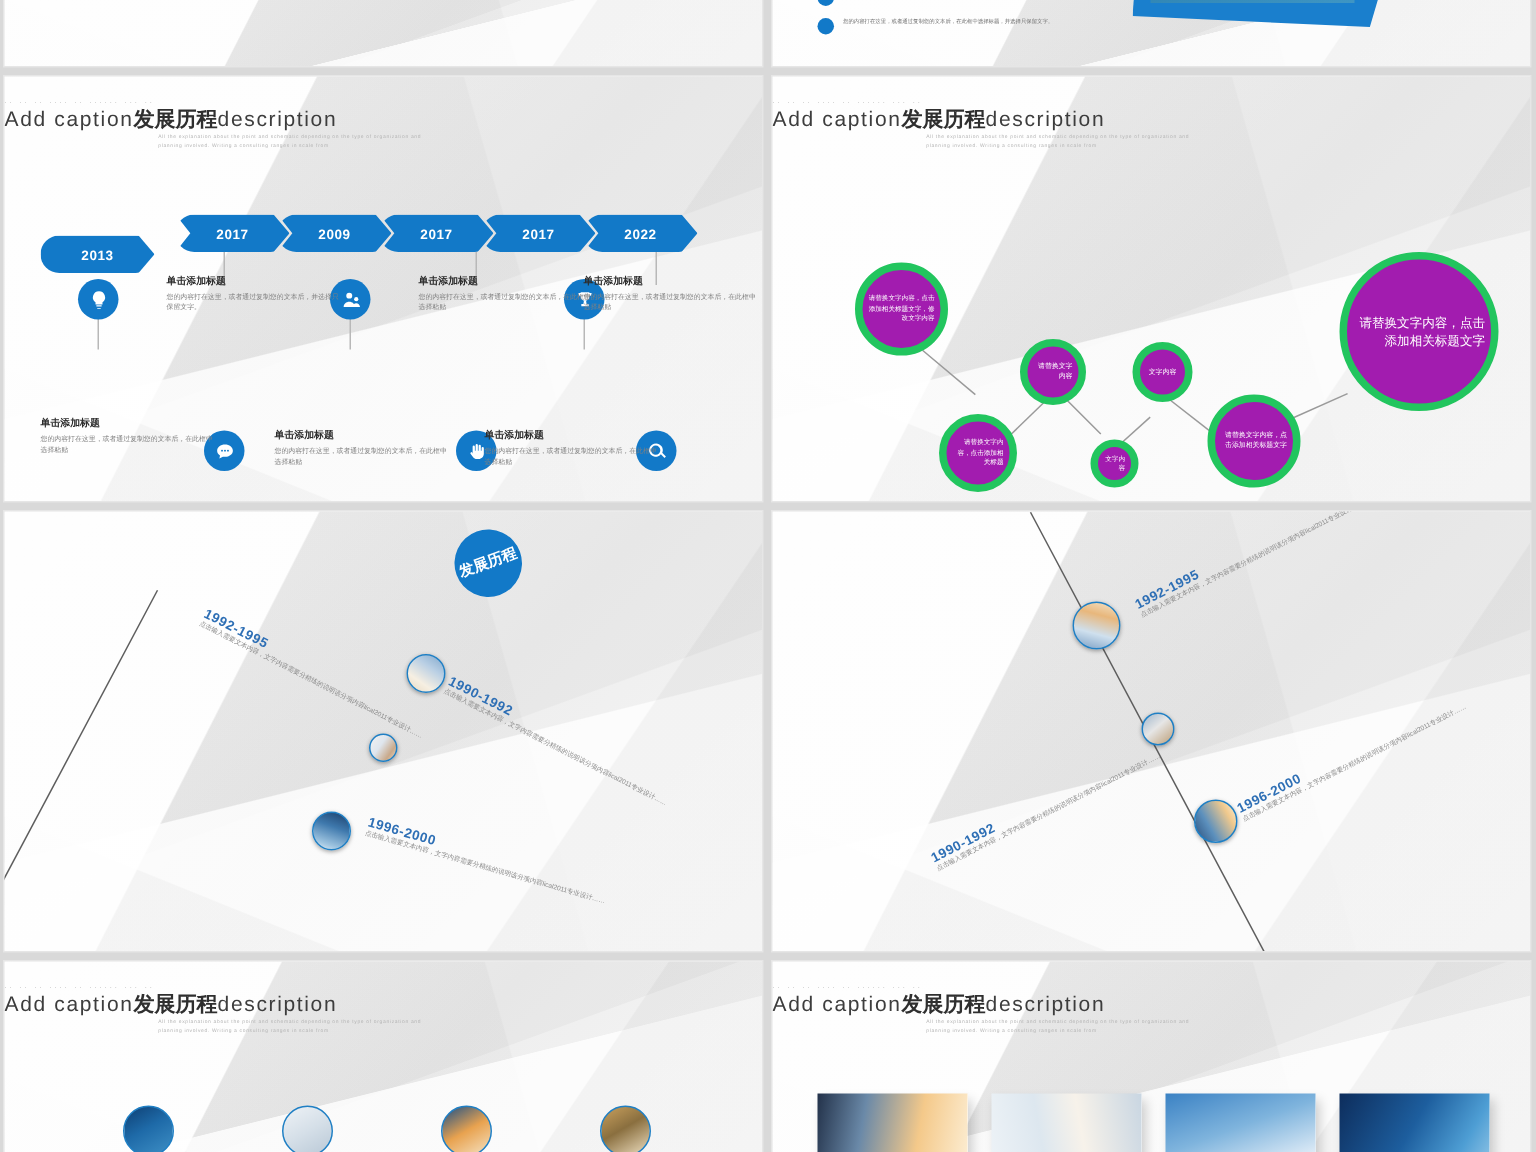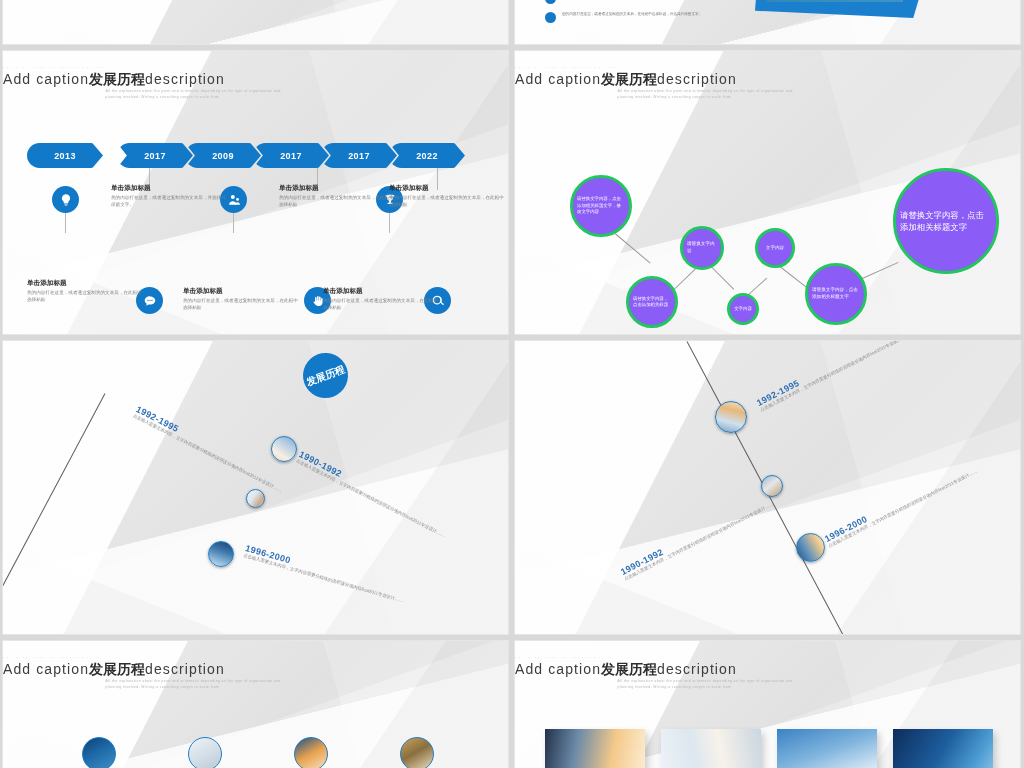--- a/index.html
+++ b/index.html
@@ -71,39 +71,39 @@
   
   .tl { position:absolute; left:24px; right:22px; top:92px; height:42px; }
   .chev {
     position:absolute; top:0; height:25px; width:76px;
     background:#1279c8; color:#fff;
     display:flex; align-items:center; justify-content:center;
     font-size:9px; font-weight:700; letter-spacing:.4px;
     border-radius:13px 13px 13px 13px;
     clip-path:polygon(0 0,86% 0,100% 50%,86% 100%,0 100%,13% 50%);
   }
-  .chev:first-child{ clip-path:polygon(0 0,86% 0,100% 50%,86% 100%,0 100%); }
+  .chev:first-child{ clip-path:polygon(0 0,86% 0,100% 50%,86% 100%,0 100%);margin-top:14px; }
 
   .stem { position:absolute; width:1px; background:#b8b8b8; }
   .icobtn {
     position:absolute; width:27px; height:27px; border-radius:50%;
     background:#1279c8; display:flex; align-items:center; justify-content:center;
   }
   .icobtn svg { width:14px; height:14px; fill:#fff; }
 
   .blk { position:absolute; width:118px; }
   .blk h4 { font-size:6.6px; color:#2d2d2d; font-weight:700; margin-bottom:2px; line-height:8px;}
   .blk p  { font-size:4.6px; color:#808080; line-height:7.4px; }
 
   
   .bub {
     position:absolute; border-radius:50%;
-    background:#8b5cf6; border:3px solid #22c55e;
+    background:#a21caf; border:5px solid #22c55e;
     color:#fff; display:flex; align-items:center; justify-content:center;
-    text-align:left; padding:4px; line-height:1.45;
+    text-align:right; padding:4px; line-height:1.45;
   }
   .bubline { position:absolute; height:1px; background:#9a9a9a; transform-origin:0 50%; }
 
   
   .diagline { position:absolute; height:1px; background:#5d5d5d; transform-origin:0 50%; }
   .phdot {
     position:absolute; border-radius:50%;
     border:1.6px solid #1f7fc4;
     box-shadow:0 1px 3px rgba(0,0,0,.35);
     background-size:cover; background-position:center;

